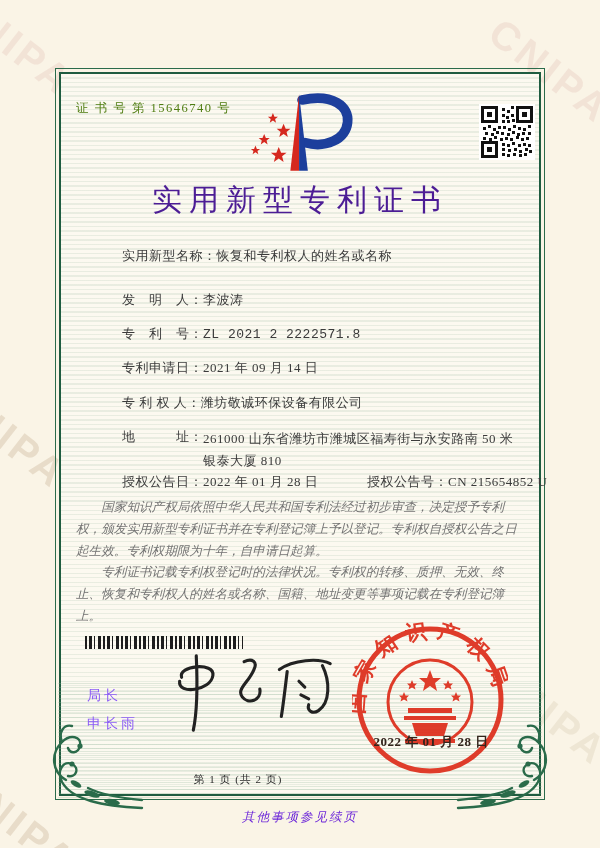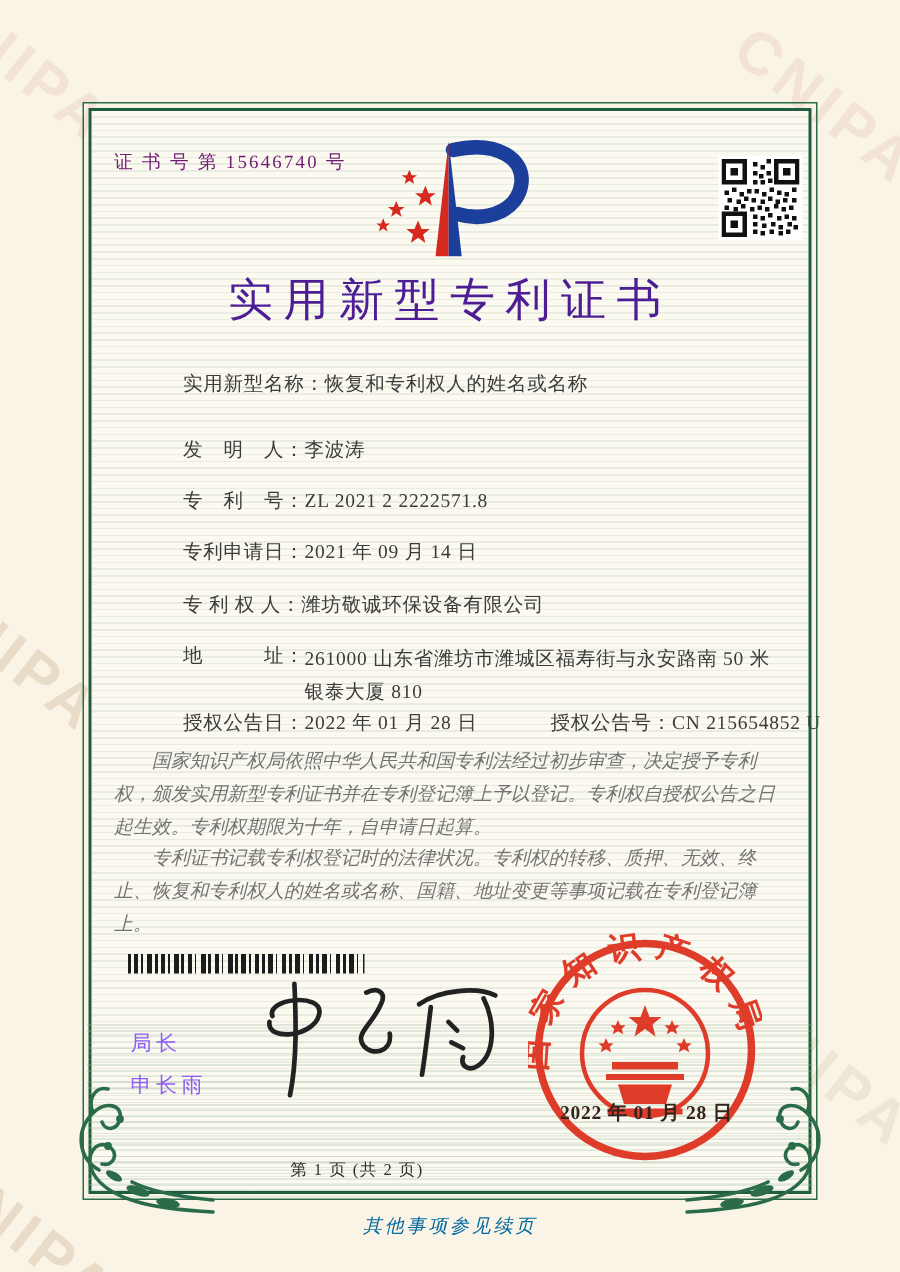--- a/index.html
+++ b/index.html
@@ -36,21 +36,21 @@
   }
   .guilloche-strip {
     position:absolute; left:58px; bottom:50px; width:484px; height:118px;
     background:repeating-linear-gradient(0deg,
         rgba(150,185,158,0.28) 0px, rgba(150,185,158,0.28) 1px,
         transparent 1px, transparent 3.8px);
   }
 
   .cert-no {
     position:absolute; left:76px; top:100px;
-    font-size:12.5px; letter-spacing:1.5px; color:#701a75;
+    font-size:12.5px; letter-spacing:1.5px; color:#4d7c0f;
   }
 
   .logo { position:absolute; left:238px; top:90px; width:128px; height:84px; }
   .qr   { position:absolute; left:479px; top:104px; width:56px; height:56px;
           background:#fff; padding:2px; }
 
   .title {
     position:absolute; left:0; top:180px; width:600px; text-align:center;
     font-size:30px; letter-spacing:7px; color:#4c1d95; font-weight:normal;
   }
@@ -93,21 +93,21 @@
     position:absolute; left:358px; top:733px; width:146px; text-align:center;
     font-size:13px; color:#33241c; letter-spacing:0.5px; font-weight:bold;
   }
 
   .page-num {
     position:absolute; left:0; top:772px; width:476px; text-align:center;
     font-size:11px; color:#2e2e2e; letter-spacing:1px;
   }
   .footer-note {
     position:absolute; left:0; top:809px; width:600px; text-align:center;
-    font-size:12.5px; color:#0369a1; font-style:italic; letter-spacing:2px;
+    font-size:12.5px; color:#6d28d9; font-style:italic; letter-spacing:2px;
   }
 
   .flourish { position:absolute; width:104px; height:90px; }
   .flourish.bl { left:42px;  top:722px; }
   .flourish.br { left:454px; top:722px; transform:scaleX(-1); }
 </style>
 </head>
 <body>
 
 <div class="page">
@@ -149,21 +149,21 @@
   </svg>
 
   <div class="title">实用新型专利证书</div>
 
   <div class="field" style="top:247px;">
     <span class="lbl">实用新型名称：</span><span class="val">恢复和专利权人的姓名或名称</span>
   </div>
   <div class="field" style="top:291px;">
     <span class="lbl">发　明　人：</span><span class="val">李波涛</span>
   </div>
-  <div class="field" style="top:325px;">
+  <div class="field" style="top:325px;font-family:Liberation Mono, monospace;">
     <span class="lbl">专　利　号：</span><span class="val">ZL 2021 2 2222571.8</span>
   </div>
   <div class="field" style="top:359px;">
     <span class="lbl">专利申请日：</span><span class="val">2021 年 09 月 14 日</span>
   </div>
   <div class="field" style="top:394px;text-align:right;">
     <span class="lbl">专 利 权 人：</span><span class="val">潍坊敬诚环保设备有限公司</span>
   </div>
   <div class="field field-addr" style="top:428px;">
     <span class="lbl">地　　　址：</span>

